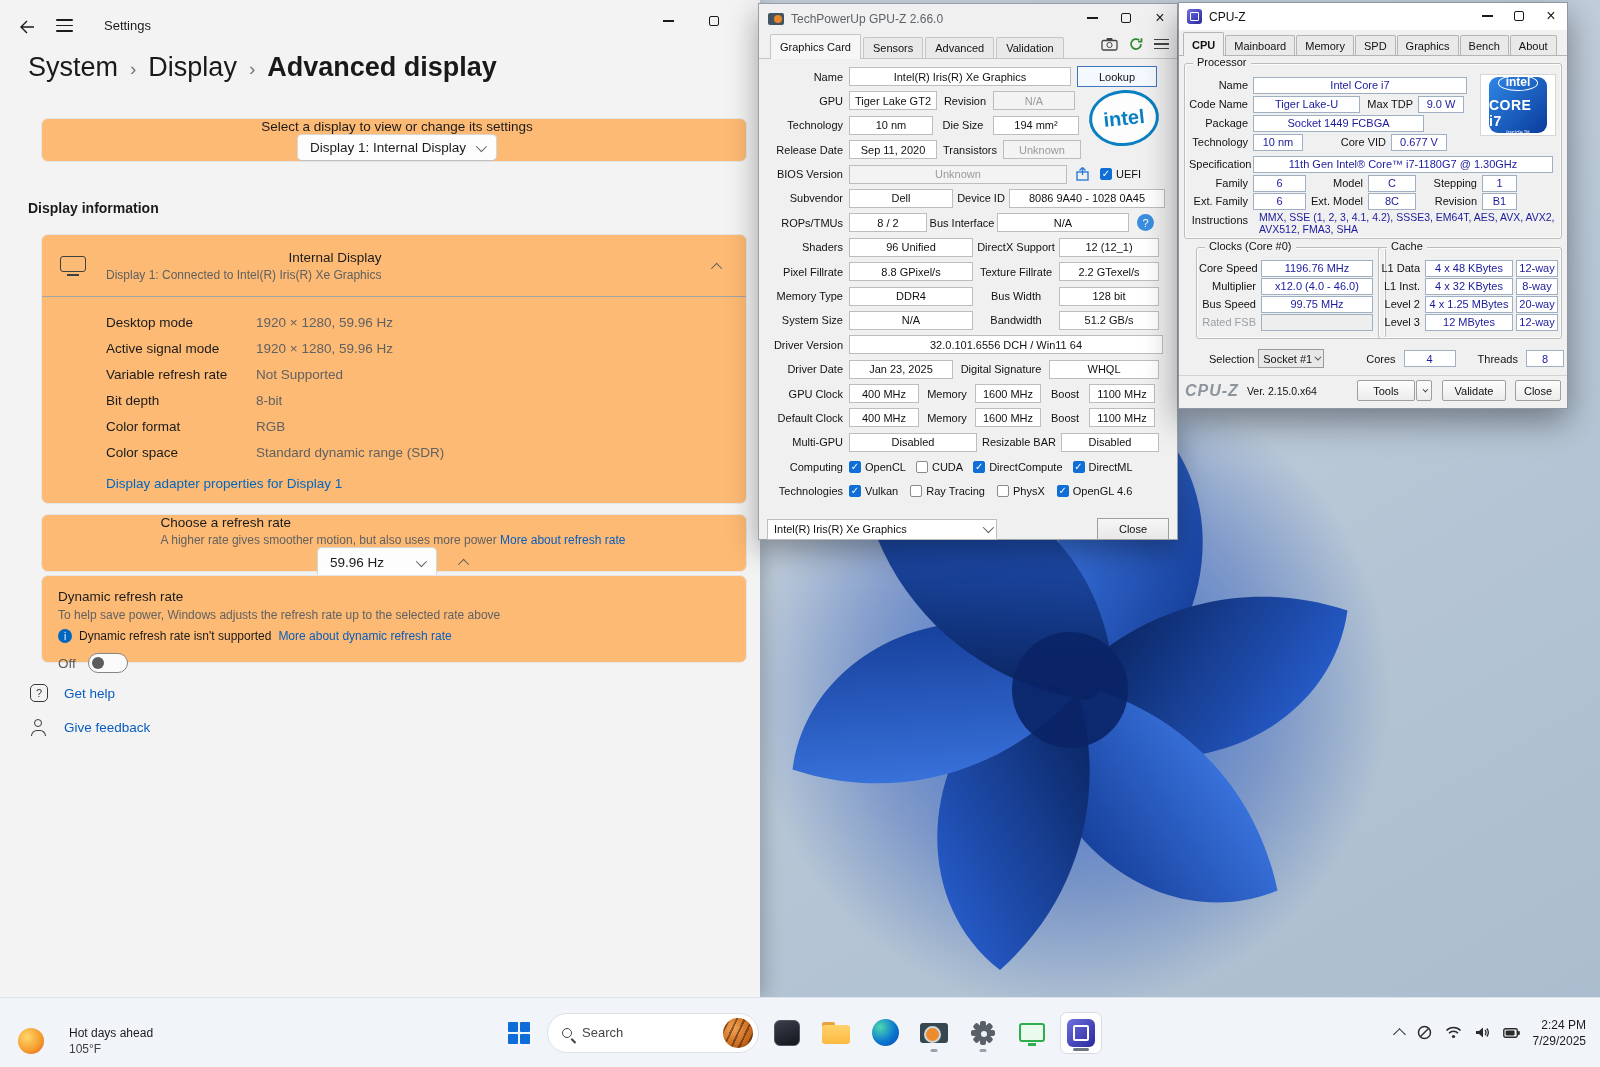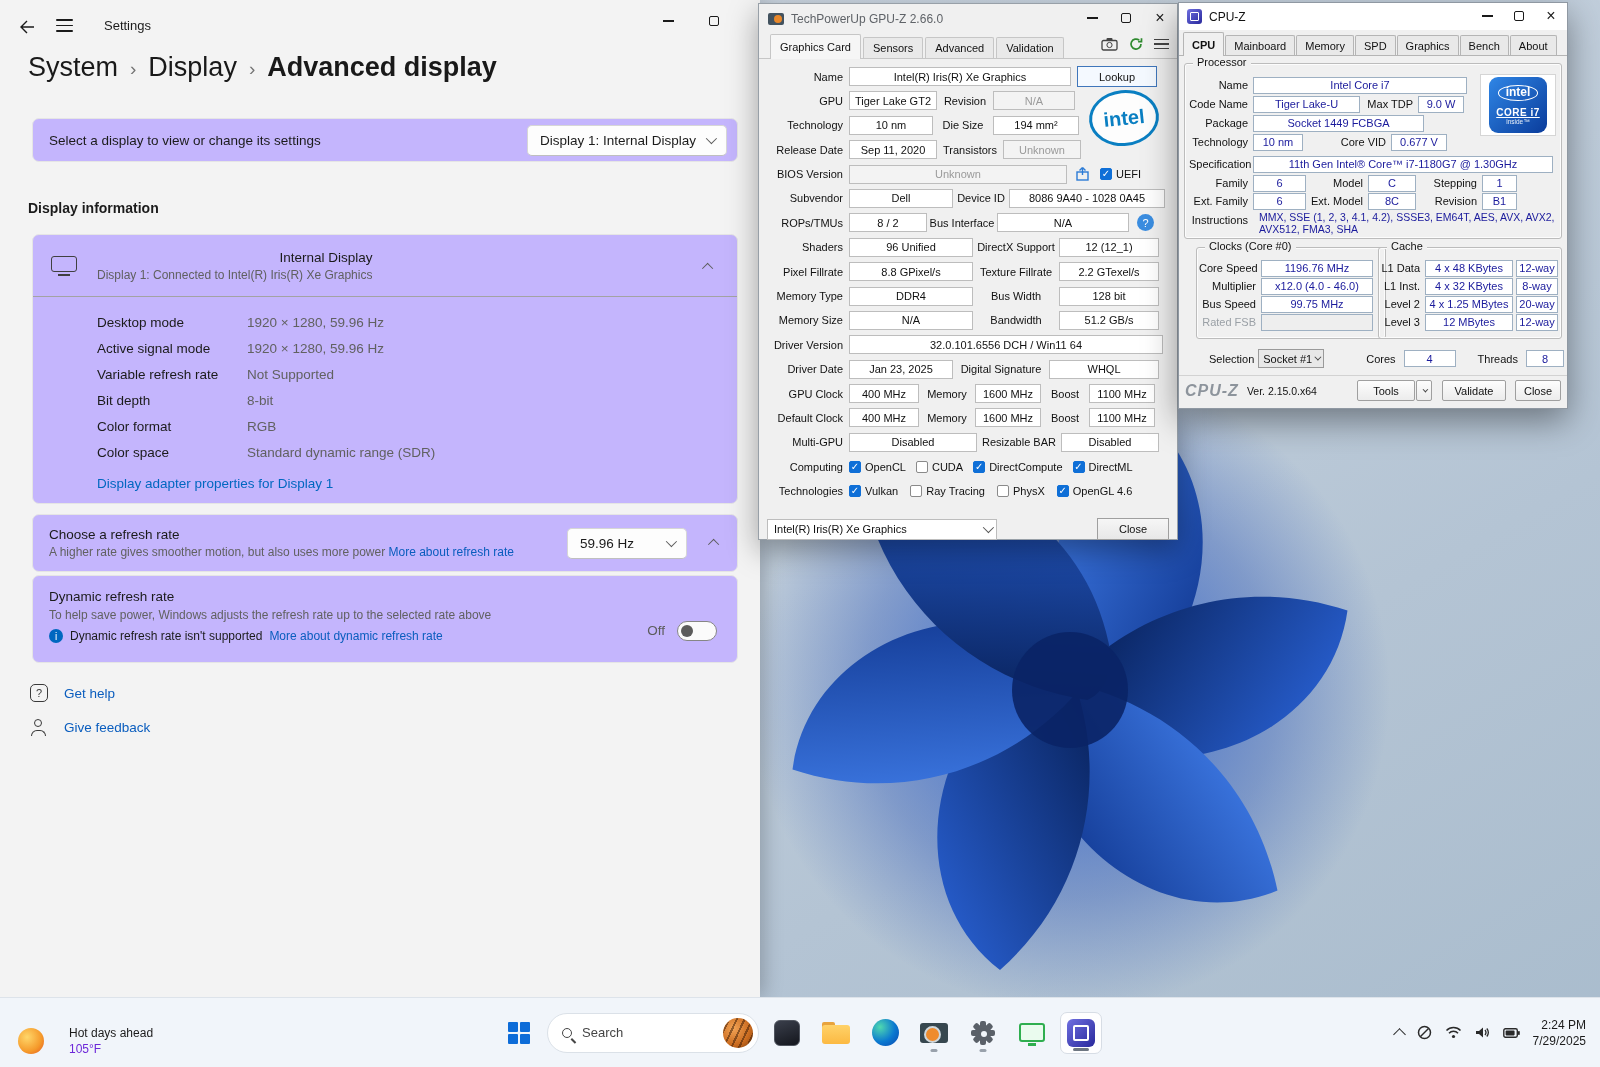--- a/index.html
+++ b/index.html
@@ -24,21 +24,21 @@
   .settings{left:0;top:0;width:760px;height:997px;background:#f3f3f3;z-index:1;color:#1b1b1b;box-shadow:4px 0 18px rgba(0,0,0,.22);}
   .s-back{position:absolute;left:14px;top:14px;width:26px;height:26px;display:flex;align-items:center;justify-content:center;}
   .s-ham{position:absolute;left:56px;top:19px;width:17px;height:13px;display:flex;flex-direction:column;justify-content:space-between;}
   .s-ham i{display:block;height:1.6px;background:#1a1a1a;border-radius:1px;}
   .s-title{position:absolute;left:104px;top:18px;font-size:13px;}
   .s-min{position:absolute;left:645px;top:0;width:46px;height:42px;}
   .s-max{position:absolute;left:691px;top:0;width:46px;height:42px;}
   .s-bread{position:absolute;left:28px;top:52px;display:flex;align-items:center;gap:12px;font-size:27px;color:#191919;}
   .s-bread .bsep{color:#757575;font-size:19px;padding-top:3px;}
   .s-bread .last{font-weight:700;}
-  .card{position:absolute;left:32px;width:706px;background:#c4b5fd;border:1px solid #e5e5e5;border-radius:7px;}
+  .card{position:absolute;left:41px;width:706px;background:#fdba74;border:1px solid #e5e5e5;border-radius:7px;flex-direction:column;}
   .select-card{top:118px;height:44px;display:flex;align-items:center;justify-content:space-between;padding:0 10px 0 16px;}
   .card-label{font-size:13.5px;}
   .dd{height:31px;background:#fdfdfd;border:1px solid #d6d6d6;border-bottom-color:#bfbfbf;border-radius:5px;display:flex;align-items:center;justify-content:space-between;gap:10px;padding:0 12px;font-size:13.5px;cursor:default;}
   .dd.wide{min-width:200px;}
   .dd.small{min-width:118px;gap:32px;}
   .section-h{position:absolute;left:28px;top:200px;margin:0;font-size:14px;font-weight:700;}
   .info-card{top:234px;height:270px;}
   .ic-head{height:62px;display:flex;align-items:center;padding:0 18px;border-bottom:1px solid #a3a3a3;position:relative;text-align:right;}
   .mon-icon{width:26px;height:20px;margin-right:20px;position:relative;}
   .mon-icon i{position:absolute;left:0;top:0;width:26px;height:16px;border:1.6px solid #404040;border-radius:3px;}
@@ -120,35 +120,35 @@
   .legend{position:absolute;top:-8px;left:8px;background:#f0f0f0;padding:0 4px;font-size:11px;}
   .cz-row{position:absolute;display:flex;align-items:center;height:18px;}
   .cz-l{text-align:right;padding-right:5px;white-space:nowrap;flex:none;}
   .cz-l.dim{color:#9aa0a6;}
   .cz-f{height:17px;background:#fff;border:1px solid #9eb0c2;color:#1a1a9c;display:flex;align-items:center;justify-content:center;white-space:nowrap;flex:none;}
   .cz-f.dis{background:#eee;}
   .instr-text{position:absolute;left:74px;top:147px;width:302px;color:#1a1a9c;font-size:10.5px;line-height:12px;}
   .badge-wrap{position:absolute;right:5px;top:10px;width:76px;height:62px;background:#fff;border:1px solid #d5d5d5;display:flex;align-items:center;justify-content:center;}
   .badge{width:58px;height:56px;background:linear-gradient(135deg,#2f86e6,#0a3c9b);border-radius:9px;display:flex;flex-direction:column;align-items:center;justify-content:center;color:#fff;}
   .badge .b-brand{font-size:12px;font-weight:700;border:1.3px solid #fff;border-radius:50%;padding:0 7px 1px;line-height:13px;}
-  .badge .b-model{font-size:10px;font-weight:700;letter-spacing:.5px;margin-top:6px;text-decoration:underline;}
+  .badge .b-model{font-size:14px;font-weight:700;letter-spacing:.5px;margin-top:6px;}
   .badge .b-sub{font-size:6.5px;opacity:.9;}
   .sel-row{position:absolute;left:0;right:0;top:292px;display:flex;align-items:center;padding-left:30px;}
   .cz-combo{width:66px;height:19px;margin-left:4px;background:#e8e8e8;border:1px solid #9a9a9a;display:flex;align-items:center;justify-content:space-between;padding:0 4px;cursor:pointer;}
   .cz-footer{position:absolute;left:0;right:0;top:318px;height:30px;border-top:1px solid #d2d2d2;display:flex;align-items:center;padding:0 6px;}
   .cz-logo{font-size:16px;font-weight:700;font-style:italic;color:#8d949c;letter-spacing:1px;}
   .cz-ver{font-size:10.5px;margin-left:8px;}
   .cz-btn{height:21px;background:linear-gradient(#fdfdfd,#ececec);border:1px solid #9f9f9f;border-radius:2px;display:flex;align-items:center;justify-content:center;cursor:pointer;}
 
   
   .taskbar{position:absolute;left:0;top:997px;width:1600px;height:70px;background:#f1f5fa;border-top:1px solid #dde3ea;z-index:10;}
   .tb-weather{position:absolute;left:8px;top:8px;height:100%;display:flex;align-items:center;gap:25px;padding:0 10px;cursor:pointer;justify-content:flex-end;}
   .w-icon{width:26px;height:26px;border-radius:50%;background:radial-gradient(circle at 35% 35%,#ffd76a,#f59a2b 60%,#e3541f);}
   .w-line1{font-size:12px;color:#1b1b1b;}
-  .w-line2{font-size:12px;color:#6d28d9;margin-top:2px;}
+  .w-line2{font-size:12px;color:#404040;margin-top:2px;}
   .tb-center{position:absolute;left:50%;top:0;height:100%;transform:translateX(-50%);display:flex;align-items:center;gap:7px;}
   .tb-btn{width:42px;height:42px;border-radius:7px;display:flex;align-items:center;justify-content:center;position:relative;cursor:pointer;}
   .tb-btn.active{background:rgba(255,255,255,.9);border:1px solid #d7dde5;}
   .ind{position:absolute;bottom:2px;left:50%;transform:translateX(-50%);width:7px;height:3px;border-radius:2px;background:#99a1ab;}
   .ind.wide{width:16px;background:#6d7681;}
   .win-logo{display:grid;grid-template-columns:10px 10px;grid-template-rows:10px 10px;gap:2px;}
   .win-logo i{background:#0d6cd8;border-radius:1px;}
   .search-pill{width:212px;height:40px;border-radius:20px;background:#fff;border:1px solid #dbe1e8;display:flex;align-items:center;padding:0 5px 0 14px;gap:10px;cursor:pointer;}
   .mag{width:10px;height:10px;border:1.7px solid #454545;border-radius:50%;position:relative;flex:none;}
   .mag::after{content:"";position:absolute;left:9px;top:9px;width:6px;height:1.7px;background:#454545;transform:rotate(45deg);transform-origin:0 0;}
@@ -430,21 +430,21 @@
           <span class="gz-mid" style="width:86px;">Texture Fillrate</span>
           <span class="gz-f" style="width:100px;">2.2 GTexel/s</span>
         </div>
       <div class="gz-row">
           <span class="gz-l">Memory Type</span>
           <span class="gz-f" style="width:124px;">DDR4</span>
           <span class="gz-mid" style="width:86px;">Bus Width</span>
           <span class="gz-f" style="width:100px;">128 bit</span>
         </div>
       <div class="gz-row">
-          <span class="gz-l">Memory Size</span>
+          <span class="gz-l">System Size</span>
           <span class="gz-f" style="width:124px;">N/A</span>
           <span class="gz-mid" style="width:86px;">Bandwidth</span>
           <span class="gz-f" style="width:100px;">51.2 GB/s</span>
         </div>
       <div class="gz-row">
           <span class="gz-l">Driver Version</span>
           <span class="gz-f" style="width:314px;">32.0.101.6556 DCH / Win11 64</span>
         </div>
       <div class="gz-row">
           <span class="gz-l">Driver Date</span>

